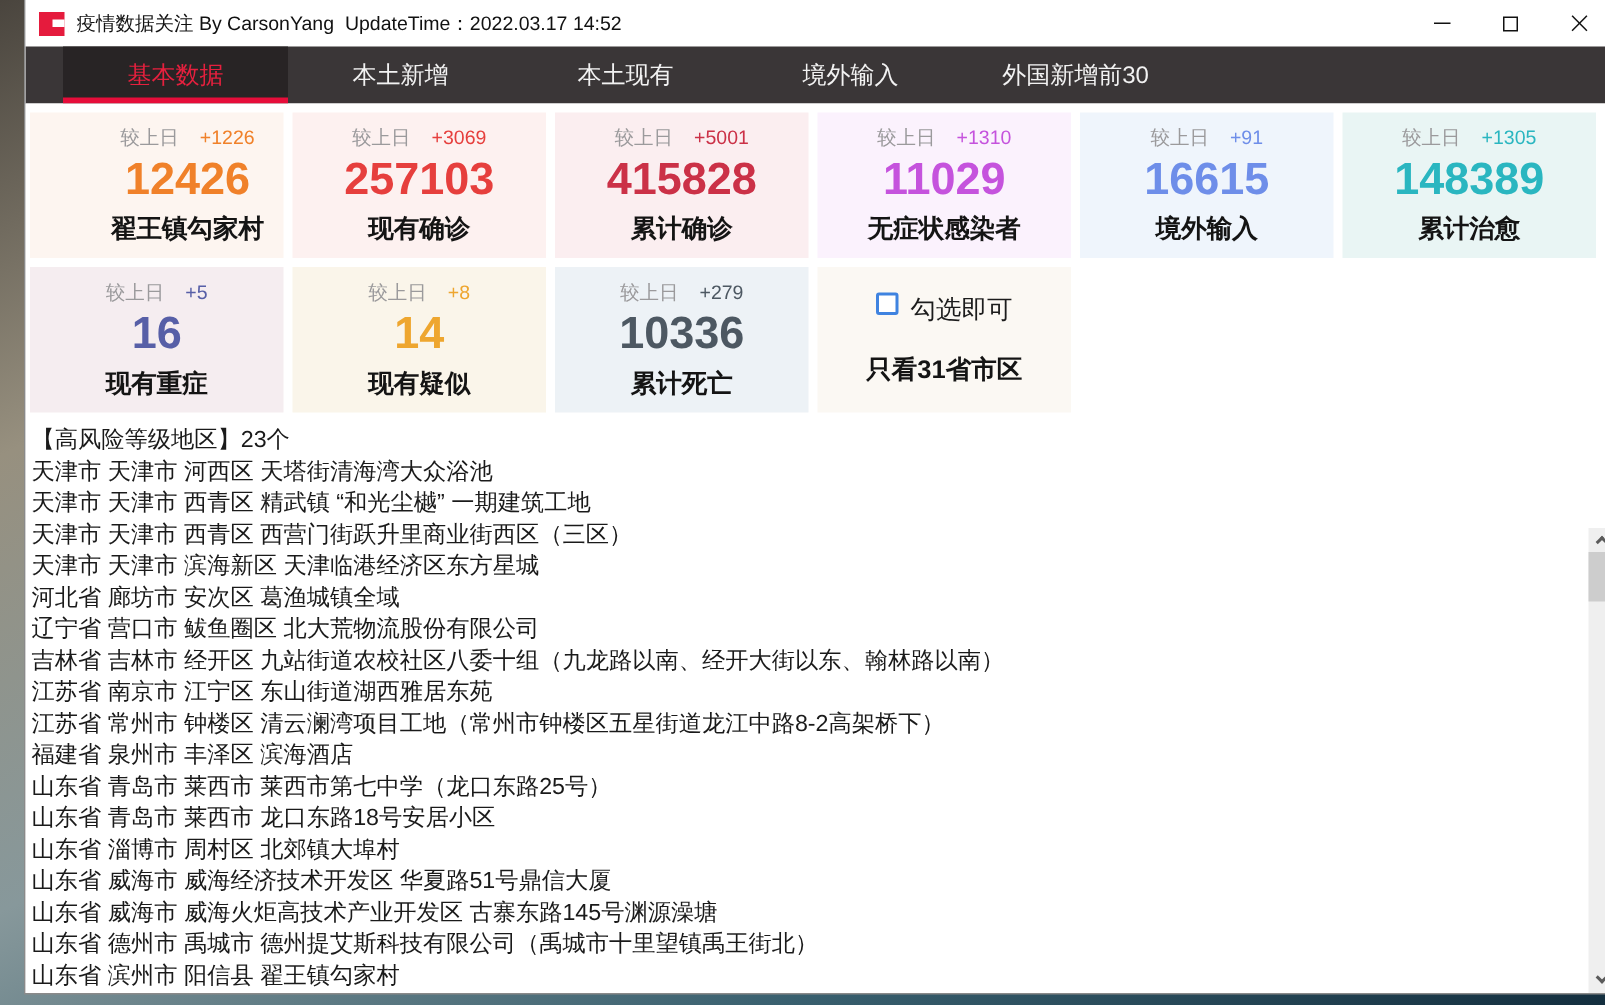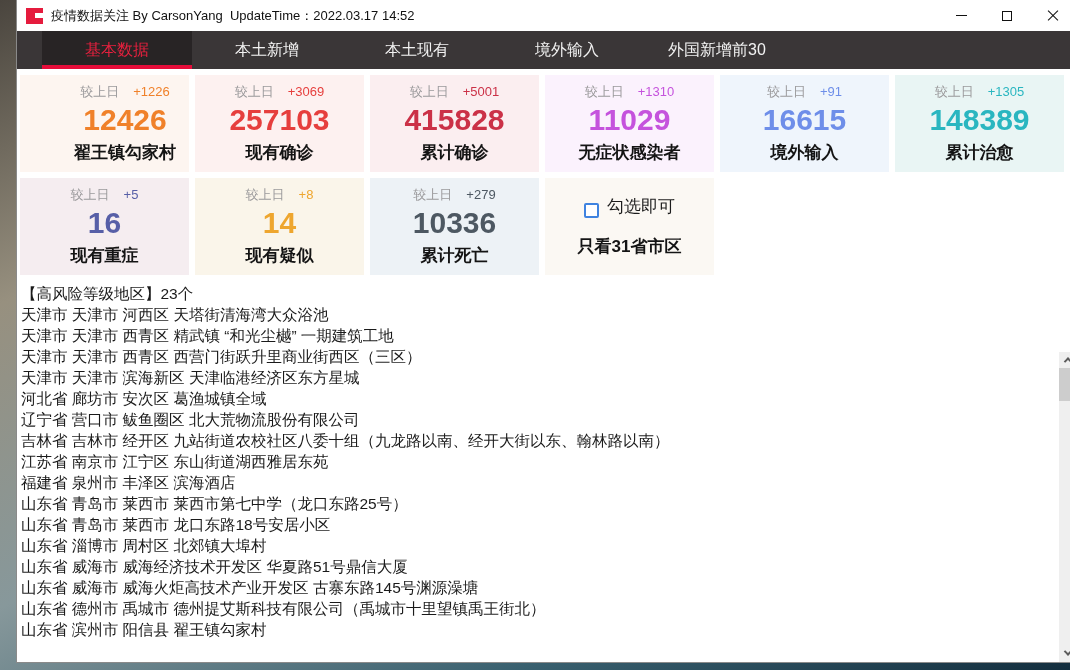--- a/index.html
+++ b/index.html
@@ -42,21 +42,21 @@
   .content { flex:1; position:relative; background:#fff; overflow:hidden; }
 
   .cards { display:grid; grid-template-columns:repeat(6,169px); gap:6px; margin:6px 0 0 3px; }
   .card { height:97px; display:flex; flex-direction:column; align-items:center; justify-content:center; text-align:center; }
   .delta-line { font-size:13px; color:#9b9a9c; margin-bottom:3px; }
   .delta-line .delta { margin-left:14px; }
   .card .value { font-size:30px; font-weight:700; line-height:1.05; }
   .card .label { font-size:17px; font-weight:700; color:#141414; margin-top:5px; }
 
   .filter-card { height:97px; display:flex; flex-direction:column; align-items:center; justify-content:center; }
-  .checkbox-row { display:flex; align-items:flex-end; }
+  .checkbox-row { display:flex; align-items:flex-start; }
   .checkbox { width:15px; height:15px; border:2px solid #3f83e0; border-radius:2px; background:#fff; cursor:pointer; }
   .checkbox-label { font-size:17px; color:#1c1c1c; margin-left:8px; }
   .filter-label { font-size:17px; font-weight:700; color:#141414; margin-top:17px; }
 
   
   .risk-list { margin-top:8px; padding-left:4px; padding-right:22px; font-size:15.5px; line-height:21px; color:#1a1a1a; }
   .risk-row { white-space:nowrap; overflow:hidden; }
 
   
   .scrollbar { position:absolute; top:283px; right:0; bottom:0; width:17px; background:#efefef; }
@@ -160,20 +160,21 @@
         <div class="risk-row">【高风险等级地区】23个</div>
         <div id="risk-items">
             <div class="risk-row">天津市 天津市 河西区 天塔街清海湾大众浴池</div>
             <div class="risk-row">天津市 天津市 西青区 精武镇 “和光尘樾” 一期建筑工地</div>
             <div class="risk-row">天津市 天津市 西青区 西营门街跃升里商业街西区（三区）</div>
             <div class="risk-row">天津市 天津市 滨海新区 天津临港经济区东方星城</div>
             <div class="risk-row">河北省 廊坊市 安次区 葛渔城镇全域</div>
             <div class="risk-row">辽宁省 营口市 鲅鱼圈区 北大荒物流股份有限公司</div>
             <div class="risk-row">吉林省 吉林市 经开区 九站街道农校社区八委十组（九龙路以南、经开大街以东、翰林路以南）</div>
             <div class="risk-row">江苏省 南京市 江宁区 东山街道湖西雅居东苑</div>
+            <div class="risk-row">江苏省 常州市 钟楼区 清云澜湾项目工地（常州市钟楼区五星街道龙江中路8-2高架桥下）</div>
             <div class="risk-row">福建省 泉州市 丰泽区 滨海酒店</div>
             <div class="risk-row">山东省 青岛市 莱西市 莱西市第七中学（龙口东路25号）</div>
             <div class="risk-row">山东省 青岛市 莱西市 龙口东路18号安居小区</div>
             <div class="risk-row">山东省 淄博市 周村区 北郊镇大埠村</div>
             <div class="risk-row">山东省 威海市 威海经济技术开发区 华夏路51号鼎信大厦</div>
             <div class="risk-row">山东省 威海市 威海火炬高技术产业开发区 古寨东路145号渊源澡塘</div>
             <div class="risk-row">山东省 德州市 禹城市 德州提艾斯科技有限公司（禹城市十里望镇禹王街北）</div>
             <div class="risk-row">山东省 滨州市 阳信县 翟王镇勾家村</div>
           </div>
       </div>

